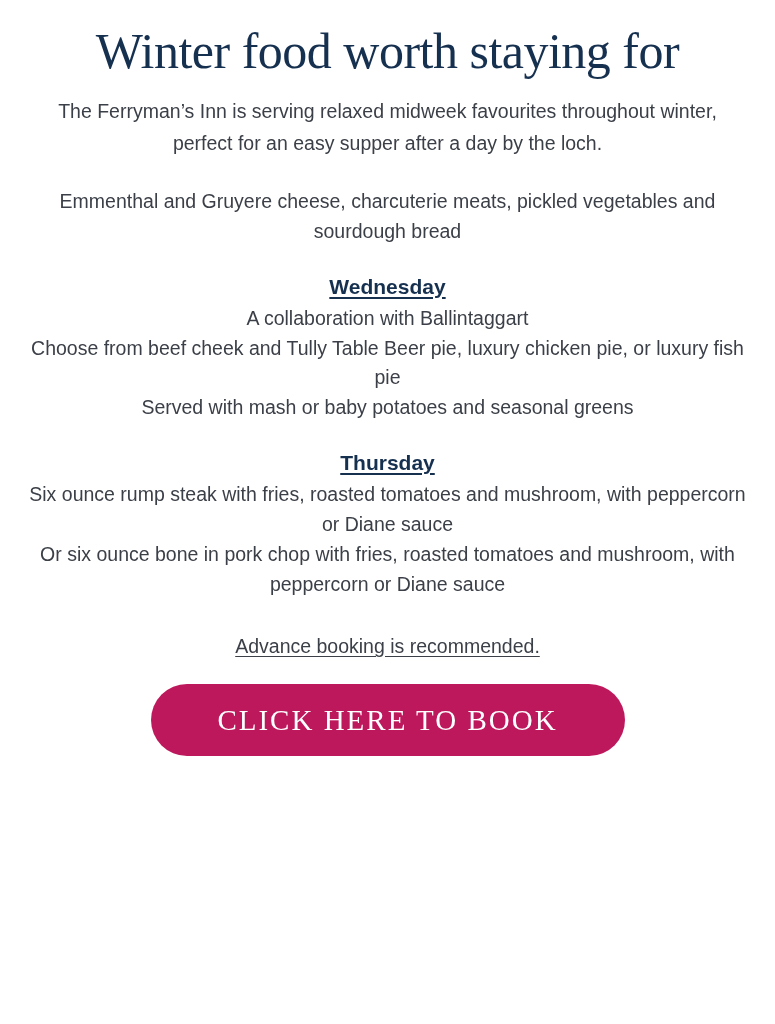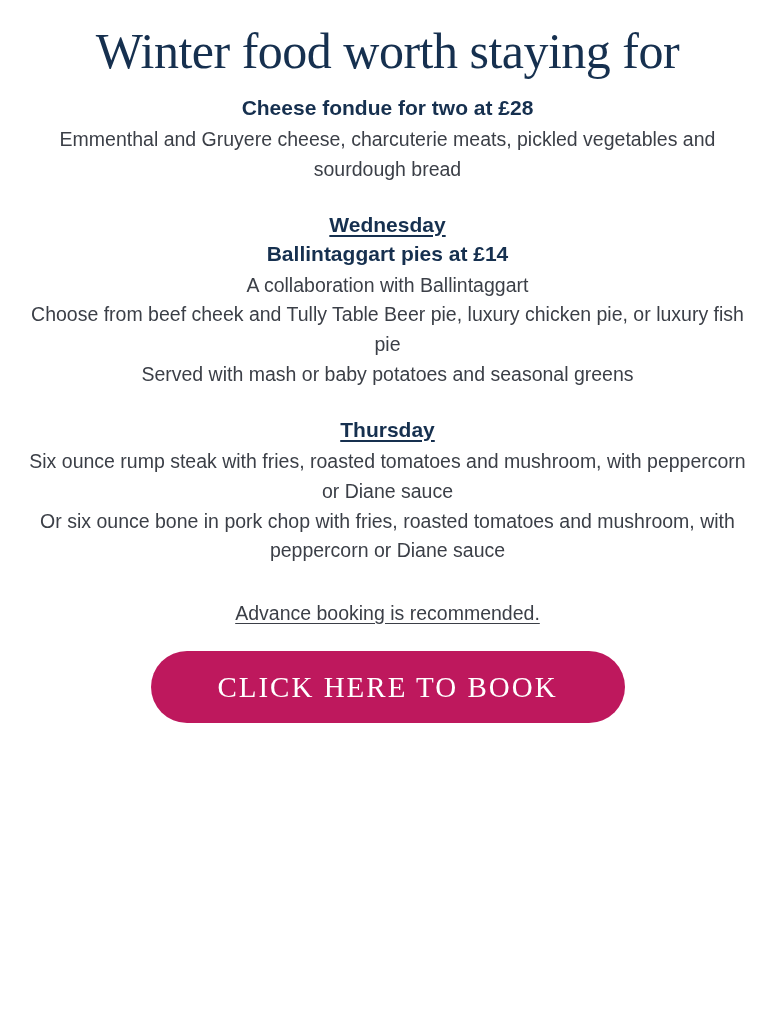--- a/index.html
+++ b/index.html
@@ -92,29 +92,28 @@
     padding: 0;
   }
 </style>
 </head>
 <body>
 
 <div class="page">
 
   <h1 class="headline">Winter food worth staying for</h1>
 
+  <p class="intro">The Ferryman’s Inn is serving relaxed midweek favourites throughout winter, perfect for an easy supper after a day by the loch.</p>
 
   <div class="day-block">
-    <div class="day-offer">Cheese fondue for two at £28</div>
     <div class="day-desc">Emmenthal and Gruyere cheese, charcuterie meats, pickled vegetables and sourdough bread</div>
   </div>
 
   <div class="day-block">
     <div class="day-name">Wednesday</div>
-    <div class="day-offer">Ballintaggart pies at £14</div>
     <div class="day-desc">A collaboration with Ballintaggart<br>Choose from beef cheek and Tully Table Beer pie, luxury chicken pie, or luxury fish pie<br>Served with mash or baby potatoes and seasonal greens</div>
   </div>
 
   <div class="day-block">
     <div class="day-name">Thursday</div>
     <div class="day-desc">Six ounce rump steak with fries, roasted tomatoes and mushroom, with peppercorn or Diane sauce<br>Or six ounce bone in pork chop with fries, roasted tomatoes and mushroom, with peppercorn or Diane sauce</div>
   </div>
 
   <div class="booking-note">Advance booking is recommended.</div>
 

